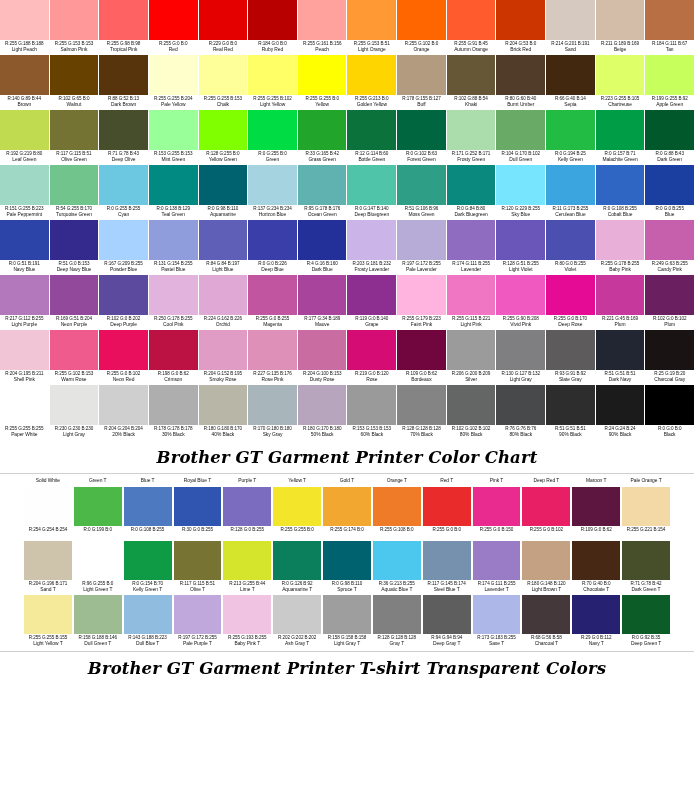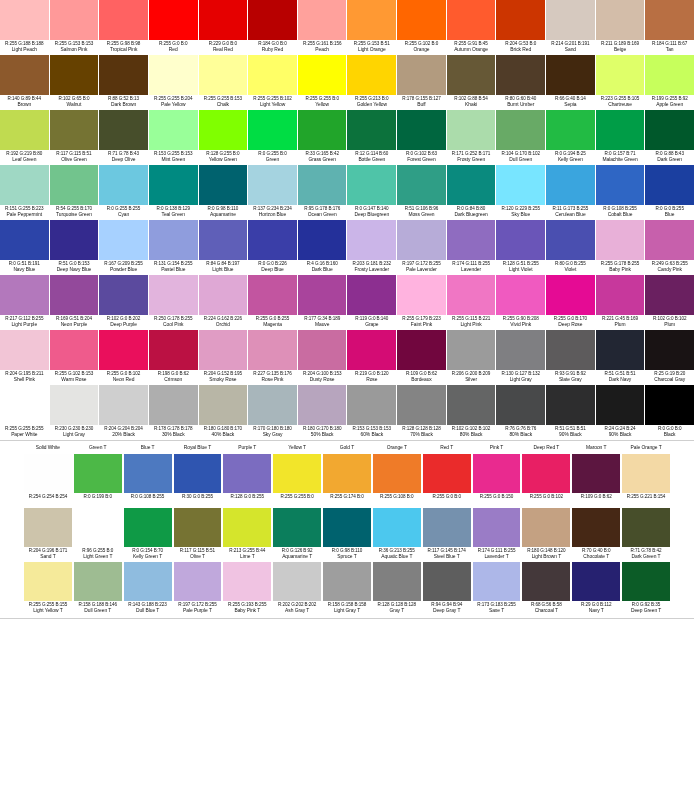--- a/index.html
+++ b/index.html
@@ -915,20 +915,21 @@
       </div>
       <div class="swatch-cell">
         <div class="swatch-chip" style="background: rgb(0, 0, 0);"></div>
         <div class="swatch-label">
           <span class="rgb-text">R:0 G:0 B:0</span>
           <span class="name-text">Black</span>
         </div>
       </div>
     </div>
 
+  <div class="chart-title" id="main-title">Brother GT Garment Printer Color Chart</div>
 
   <div class="trans-section">
     <div class="trans-grid" id="trans-topnames">
         <div class="trans-row-topname">
           <span class="name-text">Solid White</span>
         </div>
         <div class="trans-row-topname">
           <span class="name-text">Green T</span>
         </div>
         <div class="trans-row-topname">
@@ -1222,14 +1223,15 @@
         <div class="trans-cell">
           <div class="trans-chip" style="background: rgb(12, 92, 39);"></div>
           <div class="trans-label">
             <span class="rgb-text">R:0 G:92 B:35</span>
             <span class="name-text">Deep Green T</span>
           </div>
         </div>
       </div>
   </div>
 
+  <div class="chart-title" id="trans-title">Brother GT Garment Printer T-shirt Transparent Colors</div>
 
 </div>
 
 </body></html>

